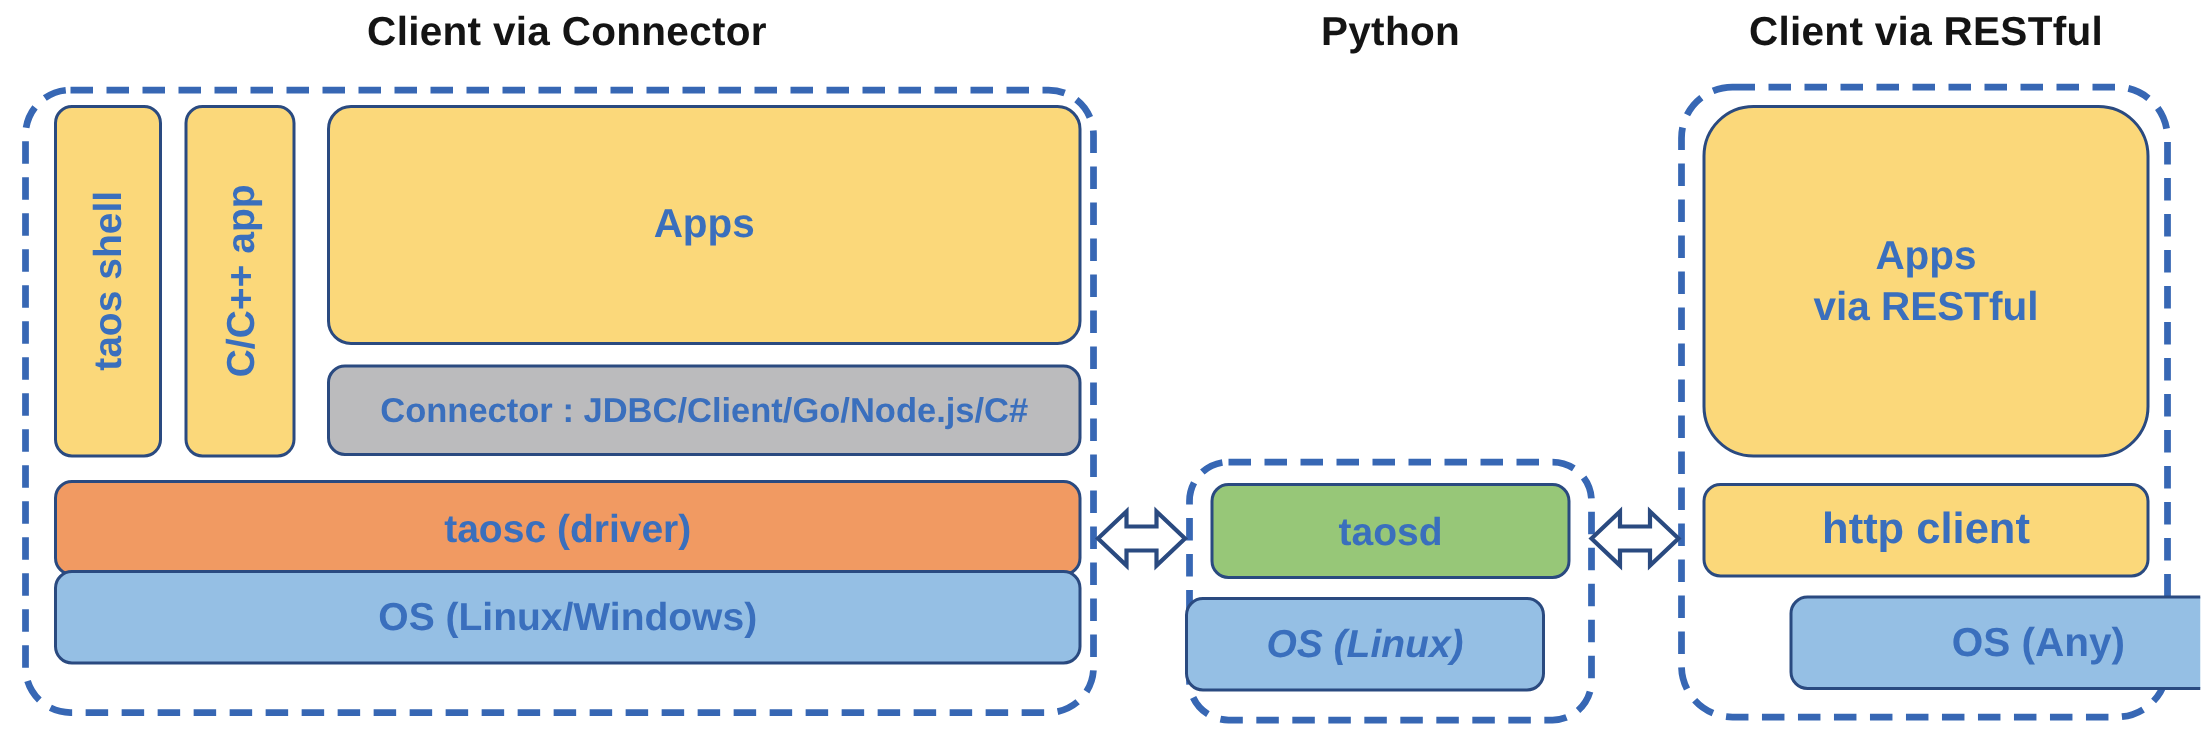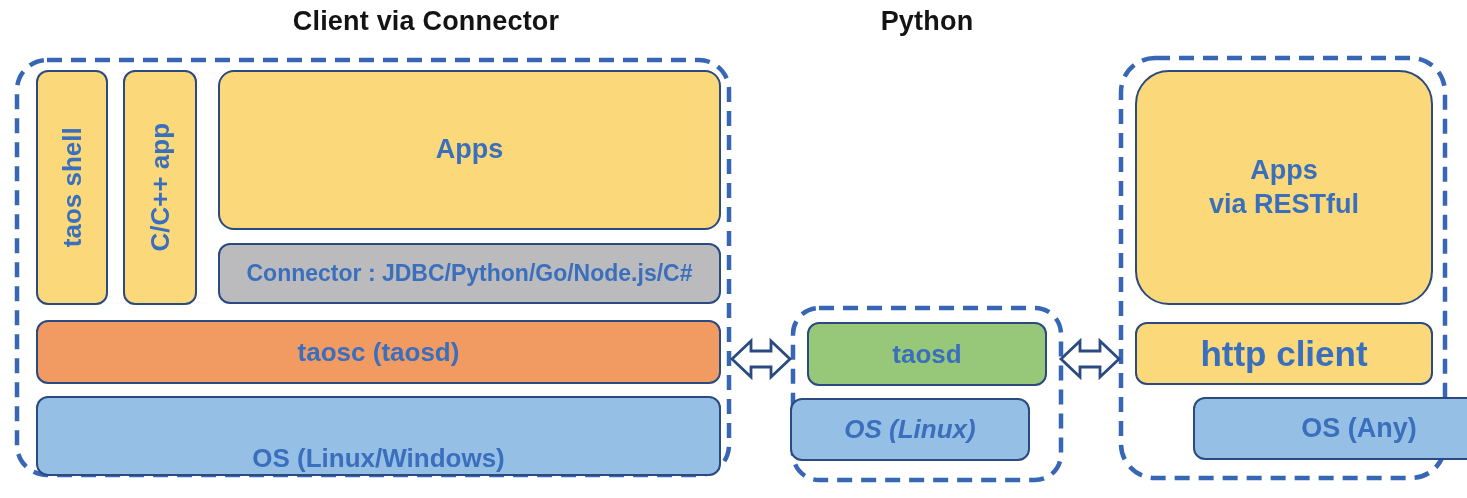--- a/index.html
+++ b/index.html
@@ -57,22 +57,23 @@
     font-size: 24px;
   }
   .multiline { white-space: pre-line; }
   .arrow-svg { position: absolute; }
 </style>
 </head>
 <body>
 
 <div class="canvas">
 
-  <div class="group-title" style="left:378px; top:6px;margin-left:48px;">Client via Connector</div>
+  <div class="group-title" style="left:378px; top:6px;">Client via Connector</div>
   <div class="group-title" style="left:927px; top:6px;">Python</div>
+  <div class="group-title" style="left:1284px; top:6px;">Client via RESTful</div>
 
   <svg class="dashed-rect" style="left:14px; top:57px;" width="718" height="421">
     <rect x="3" y="3" width="712" height="415" rx="30" fill="none" stroke="var(--dashed_border)" stroke-width="4.5" stroke-dasharray="15 9"></rect>
   </svg>
   <svg class="dashed-rect" style="left:790px; top:305px;" width="274" height="178">
     <rect x="3" y="3" width="268" height="172" rx="26" fill="none" stroke="var(--dashed_border)" stroke-width="4.5" stroke-dasharray="15 9"></rect>
   </svg>
   <svg class="dashed-rect" style="left:1118px; top:55px;" width="330" height="426">
     <rect x="3" y="3" width="324" height="420" rx="34" fill="none" stroke="var(--dashed_border)" stroke-width="4.5" stroke-dasharray="15 9"></rect>
   </svg>
@@ -83,46 +84,46 @@
 
   <div class="box fill-yellow r12" style="left:123px; top:70px; width:74px; height:235px;">
     <span class="label vlabel">C/C++ app</span>
   </div>
 
   <div class="box fill-yellow r16" style="left:218px; top:70px; width:503px; height:160px;">
     <span class="label" style="font-size:27px;">Apps</span>
   </div>
 
   <div class="box fill-gray r12" style="left:218px; top:243px; width:503px; height:61px;">
-    <span class="label" style="font-size:23px;">Connector : JDBC/Python/Go/Node.js/C#</span>
+    <span class="label" style="font-size:23px;">Connector : JDBC/Client/Go/Node.js/C#</span>
   </div>
 
   <div class="box fill-orange r12" style="left:36px; top:320px; width:685px; height:64px;">
-    <span class="label">taosc (taosd)</span>
+    <span class="label">taosc (driver)</span>
   </div>
 
-  <div class="box fill-blue r12" style="left:36px; top:396px; width:685px; height:80px;align-items:flex-end;">
+  <div class="box fill-blue r12" style="left:36px; top:380px; width:685px; height:63px;">
     <span class="label">OS (Linux/Windows)</span>
   </div>
 
   <div class="box fill-green r12" style="left:807px; top:322px; width:240px; height:64px;align-items:center;">
     <span class="label">taosd</span>
   </div>
 
   <div class="box fill-blue r12" style="left:790px; top:398px; width:240px; height:63px;font-style:italic;">
     <span class="label">OS (Linux)</span>
   </div>
 
   <div class="box fill-yellow r34" style="left:1135px; top:70px; width:298px; height:235px;">
     <span class="label multiline" style="font-size:27px;">Apps
 via RESTful</span>
   </div>
 
   <div class="box fill-yellow r12" style="left:1135px; top:322px; width:298px; height:63px;">
-    <span class="label" style="font-size:35px;">http client</span>
+    <span class="label" style="font-size:29px;">http client</span>
   </div>
 
   <div class="box fill-blue r12" style="left:1193px; top:397px; width:332px; height:63px;">
     <span class="label" style="font-size:27px;">OS (Any)</span>
   </div>
 
   <svg class="arrow-svg" style="left:729px; top:336px;" width="64" height="46" viewBox="0 0 64 46">
     <polygon points="3,23 22,5 22,15 42,15 42,5 61,23 42,41 42,31 22,31 22,41" fill="#ffffff" stroke="var(--box_border)" stroke-width="2.8" stroke-linejoin="miter"></polygon>
   </svg>
   <svg class="arrow-svg" style="left:1058px; top:336px;" width="64" height="46" viewBox="0 0 64 46">

